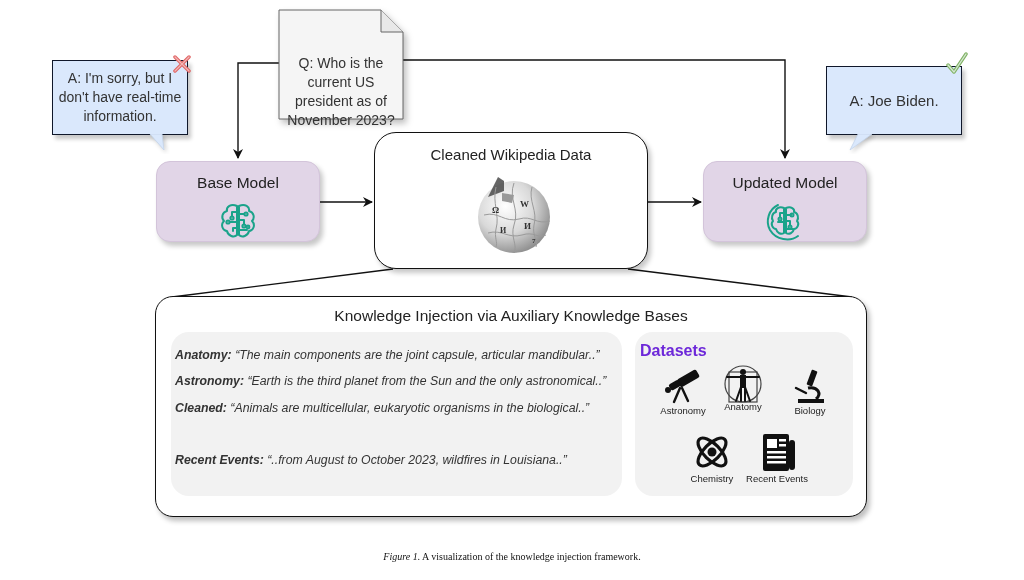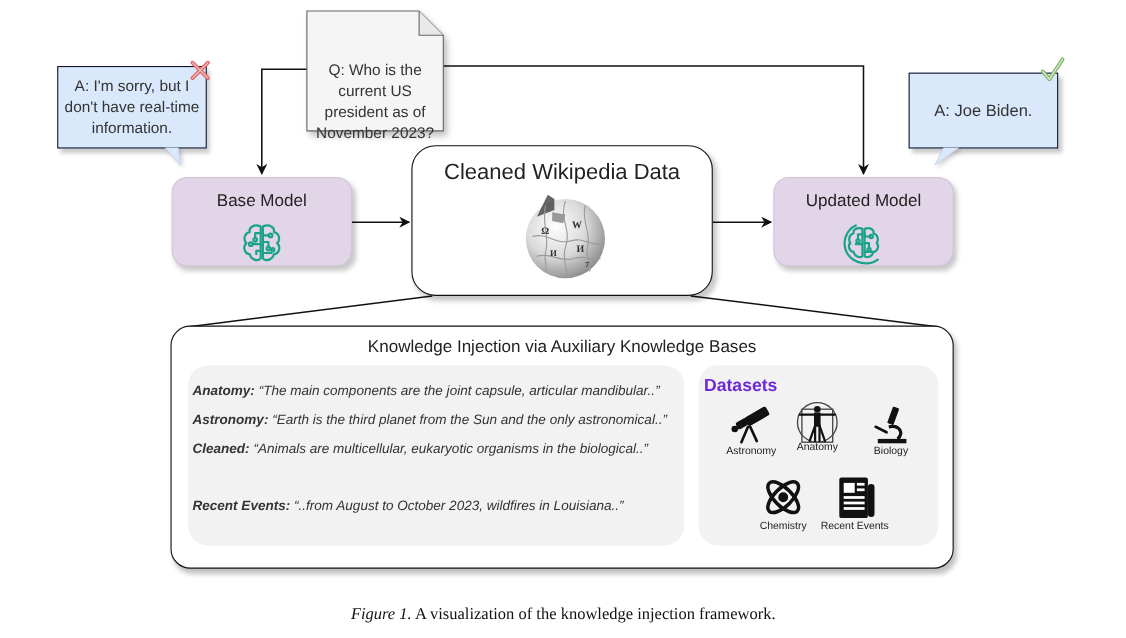--- a/index.html
+++ b/index.html
@@ -9,35 +9,35 @@
 
   .bubble { position:absolute; background:#dae8fc; border:1px solid #0f172a; box-shadow:3px 4px 4px rgba(0,0,0,0.22); display:flex; align-items:center; justify-content:center; text-align:center; font-size:14px; line-height:19px; color:#333; box-sizing:border-box; }
   .note { position:absolute; left:279px; top:10px; width:124px; height:109px; }
   .note-text { position:absolute; left:0; top:0; width:124px; height:109px; display:flex; align-items:flex-start; justify-content:center; text-align:center; font-size:14px; line-height:19px; color:#333;margin-top:44px; }
 
   .model { position:absolute; background:#e1d5e7; border:1px solid #d3c4da; border-radius:14px; box-shadow:3px 4px 5px rgba(0,0,0,0.22); box-sizing:border-box; }
   .model-title { position:absolute; left:0; right:0; top:12px; text-align:center; font-size:15.5px; color:#222; }
   .brain { position:absolute; left:50%; top:38px; width:42px; height:42px; margin-left:-21px; }
 
   .wiki-box { position:absolute; left:374px; top:132px; width:274px; height:137px; background:#fff; border:1.6px solid #111; border-radius:22px; box-shadow:3px 4px 5px rgba(0,0,0,0.22); box-sizing:border-box; }
-  .wiki-title { position:absolute; left:0; right:0; top:13px; text-align:center; font-size:20px; color:#222; }
+  .wiki-title { position:absolute; left:0; right:0; top:13px; text-align:center; font-size:15px; color:#222; }
   .globe { position:absolute; left:99px; top:42px; width:80px; height:80px; }
 
   .kb-box { position:absolute; left:155px; top:296px; width:712px; height:221px; background:#fff; border:1.6px solid #111; border-radius:18px; box-shadow:3px 4px 5px rgba(0,0,0,0.25); box-sizing:border-box; }
   .kb-title { position:absolute; left:0; right:0; top:10px; text-align:center; font-size:15.5px; color:#222; }
   .kb-panel { position:absolute; left:15px; top:35px; width:451px; height:164px; background:#f2f2f2; border-radius:18px; }
   .kb-row { position:absolute; left:4px; font-size:12.3px; color:#333; white-space:nowrap;font-style:italic; }
   .kb-row b { color:#333; font-weight:bold; }
   .ds-panel { position:absolute; left:479px; top:35px; width:218px; height:164px; background:#f2f2f2; border-radius:18px; }
   .ds-title { position:absolute; left:5px; top:10px; font-size:16px; font-weight:bold; color:#6d28d9; }
   .ds-item { position:absolute; width:70px; text-align:center; }
   .ds-item svg { display:block; margin:0 auto; }
   .ds-label { font-size:9.5px; color:#222; margin-top:1px; white-space:nowrap; }
 
-  .caption { position:absolute; left:0; right:0; top:551px; text-align:center; font-family:"Liberation Serif", serif; font-size:15px; color:#111; }
+  .caption { position:absolute; left:0; right:0; top:551px; text-align:center; font-family:"Liberation Serif", serif; font-size:10px; color:#111; }
   .caption i { font-style:italic; }
 </style>
 </head>
 <body>
 
 <svg class="connectors" viewBox="0 0 1024 580">
   <defs>
     <marker id="arr" markerWidth="10" markerHeight="10" refX="9" refY="5" orient="auto" markerUnits="userSpaceOnUse">
       <path d="M0,0 L10,5 L0,10 L3,5 Z" fill="#111"></path>
     </marker>

